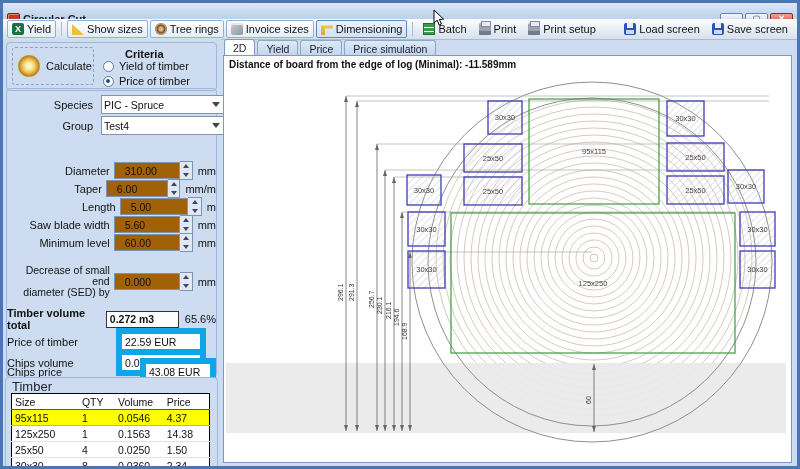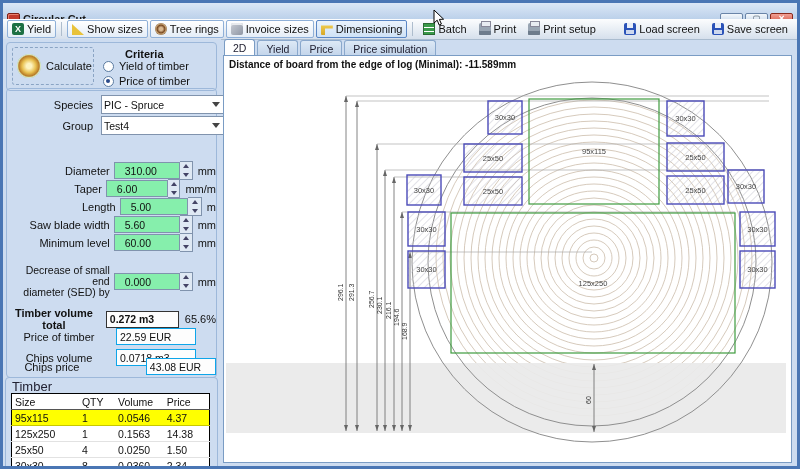--- a/index.html
+++ b/index.html
@@ -42,29 +42,29 @@
   .radio-row{position:absolute;left:96px;display:flex;align-items:center;gap:5px;}
   .radio{width:9px;height:9px;border-radius:50%;border:1px solid #5a7aa0;background:#fff;position:relative;flex:none;}
   .radio.sel::after{content:"";position:absolute;left:2px;top:2px;width:4px;height:4px;border-radius:50%;background:#2a4a8a;}
   .sel-row{position:absolute;display:flex;align-items:center;}
   .sel-row .lbl{width:58px;text-align:right;margin-right:8px;}
   .selbox{width:118px;height:17px;border:1px solid #8093ad;background:#fff;display:flex;align-items:center;padding:0 2px;position:relative;font-size:10.5px;}
   .selbox::after{content:"";position:absolute;right:4px;top:6px;border-left:4px solid transparent;border-right:4px solid transparent;border-top:5px solid #444;}
   .fld-row{position:absolute;left:0;width:100%;display:flex;align-items:center;}
   .fld-row .lbl{width:112px;text-align:right;margin-right:4px;}
   .fld-row .lbl2{width:112px;text-align:right;margin-right:4px;font-size:10.5px;line-height:11px;}
-  .inbox{width:48px;height:15px;border:1px solid #8093ad;background:#86efac;font-size:10.5px;padding:0 10px;display:flex;align-items:center;}
+  .inbox{width:48px;height:15px;border:1px solid #8093ad;background:#a16207;font-size:10.5px;padding:0 10px;display:flex;align-items:center;}
   .spin{width:13px;height:17px;border:1px solid #8093ad;border-left:none;background:#dfe9f4;display:flex;flex-direction:column;align-items:center;justify-content:space-around;}
   .spin i{display:block;width:0;height:0;border-left:3px solid transparent;border-right:3px solid transparent;}
   .spin .u{border-bottom:4px solid #446;}
   .spin .d{border-top:4px solid #446;}
   .unit{margin-left:5px;}
   .tot-row{position:absolute;left:0;width:100%;display:flex;align-items:center;}
-  .tot-row .lbl{width:104px;text-align:center;margin-right:5px;}
-  .valbox{width:72px;height:15px;border:1px solid #0ea5e9;background:#fdfdfd;font-size:10.5px;padding:0 3px;display:flex;align-items:center;}
+  .tot-row .lbl{width:104px;text-align:left;margin-right:5px;}
+  .valbox{width:72px;height:15px;border:6px solid #0ea5e9;background:#fdfdfd;font-size:10.5px;padding:0 3px;display:flex;align-items:center;}
   .valbox.strong{border:1.5px solid #333;font-weight:bold;}
   .tot-row.strong .lbl{font-weight:bold;}
   .suffix{margin-left:6px;}
   .g-label{position:absolute;left:6px;top:1px;font-size:13px;color:#223;}
   table.timber{position:absolute;left:5px;top:15px;width:199px;border-collapse:collapse;border:1.5px solid #000;background:#fff;font-size:10.5px;}
   table.timber th{text-align:left;font-weight:normal;padding:1px 3px;border-bottom:1.5px solid #555;background:#fff;height:13px;}
   table.timber td{padding:1px 3px;height:13px;border-bottom:1px solid #e2e2e2;}
   tr.hl td{background:#ffff00;border-bottom:1px solid #c8c800;}
   
   .right{position:absolute;left:218px;top:36px;right:0;bottom:0;}

